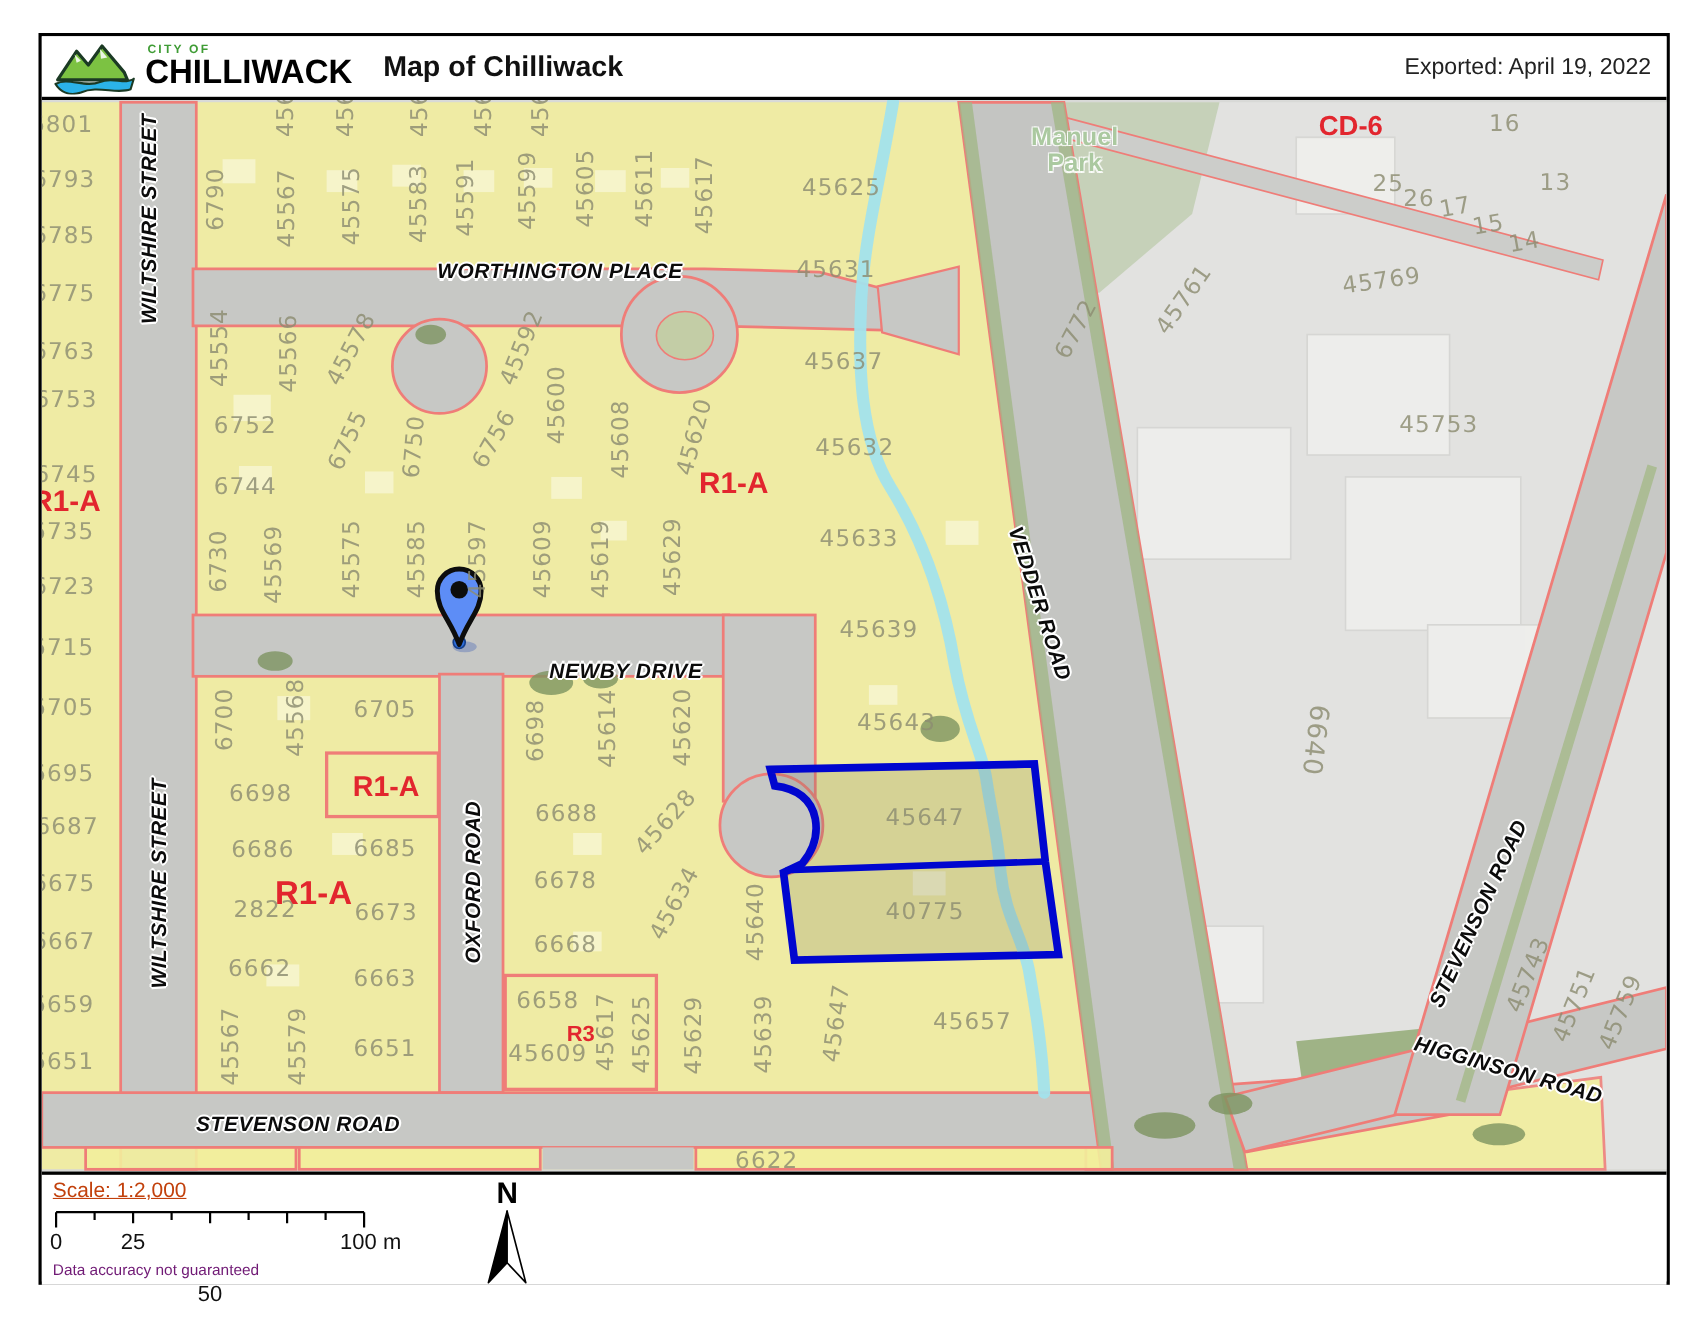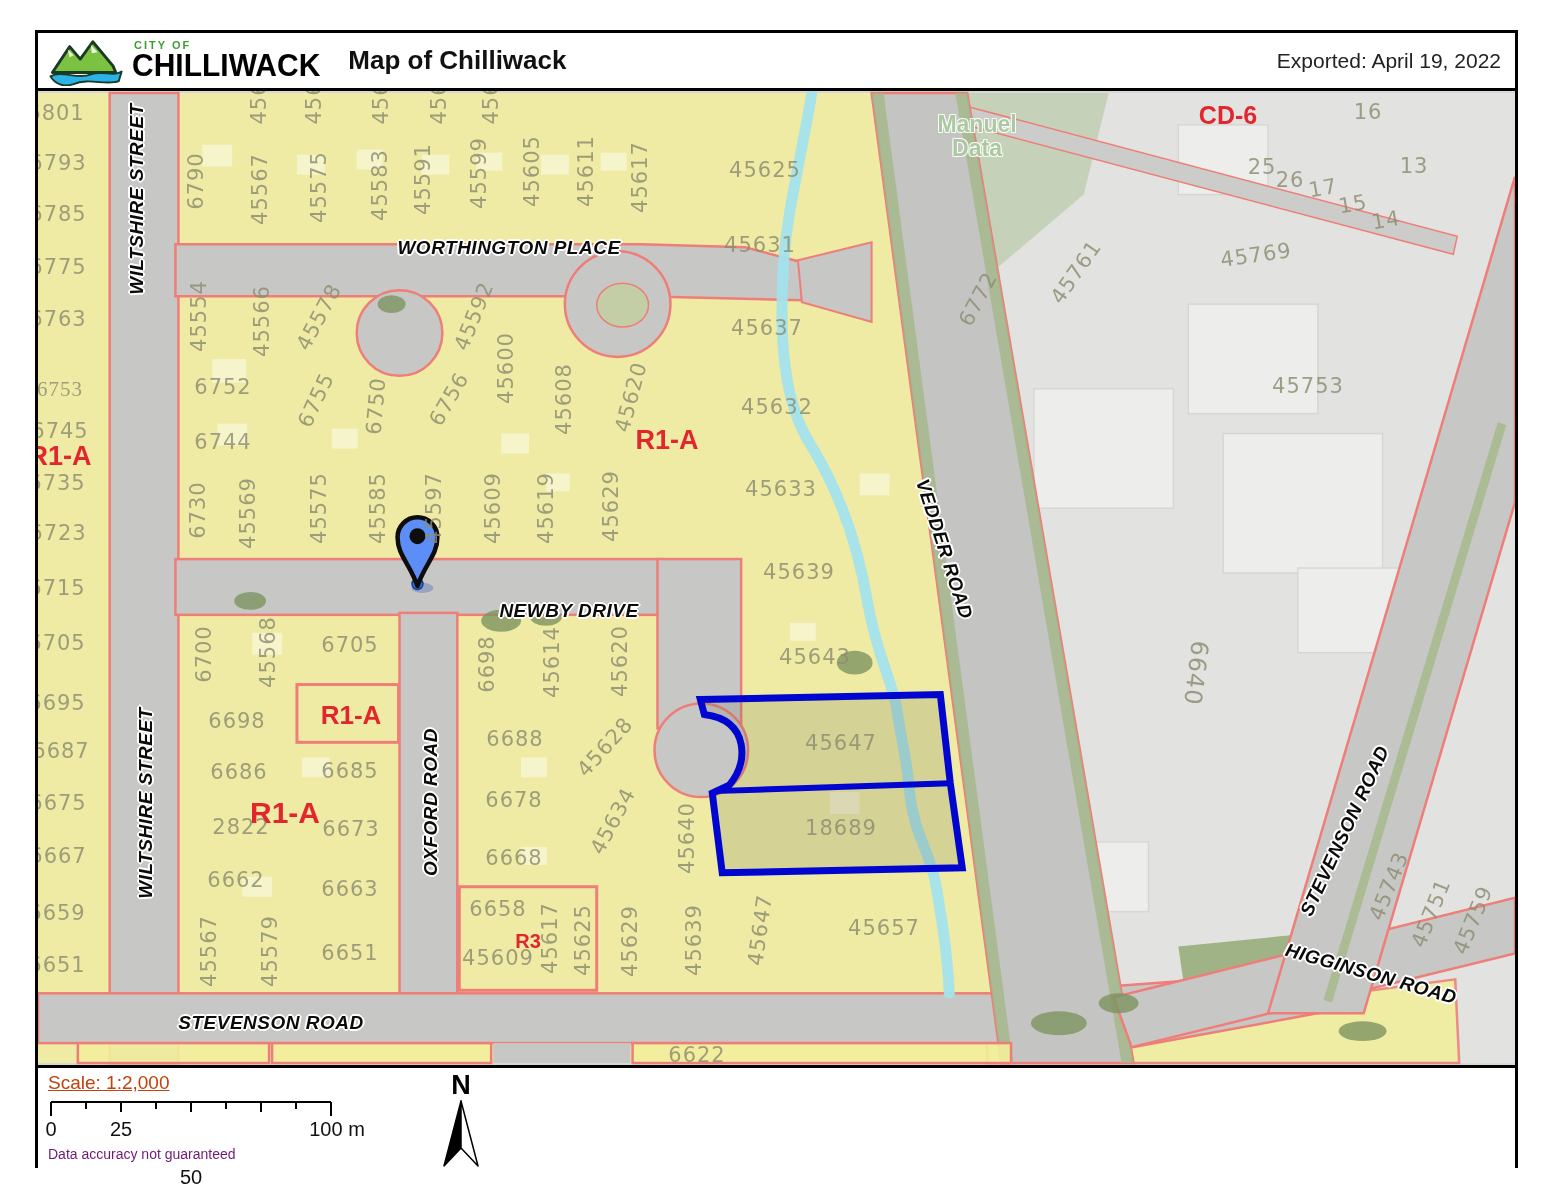--- a/index.html
+++ b/index.html
@@ -167,21 +167,21 @@
           <path d="M416,583 C408,560 396,552 396,534 a20,20 0 1 1 40,0 C436,552 424,560 416,583 Z" fill="#5d8df6" stroke="#0d0d0d" stroke-width="4.5" stroke-linejoin="round"></path>
           <circle cx="416" cy="533" r="8" fill="#0d0d0d"></circle>
         </g>
       </svg>
       <div id="label-layer">
           <div class="maplabel parcel" style="left: 18px; top: 22px; transform: translate(-50%, -50%) rotate(0deg);">6801</div>
           <div class="maplabel parcel" style="left: 20px; top: 72px; transform: translate(-50%, -50%) rotate(0deg);">6793</div>
           <div class="maplabel parcel" style="left: 20px; top: 123px; transform: translate(-50%, -50%) rotate(0deg);">6785</div>
           <div class="maplabel parcel" style="left: 20px; top: 176px; transform: translate(-50%, -50%) rotate(0deg);">6775</div>
           <div class="maplabel parcel" style="left: 20px; top: 228px; transform: translate(-50%, -50%) rotate(0deg);">6763</div>
-          <div class="maplabel parcel" style="left: 22px; top: 298px; transform: translate(-50%, -50%) rotate(0deg); font-family: Liberation Serif, serif;">6753</div>
+          <div class="maplabel parcel" style="left: 22px; top: 272px; transform: translate(-50%, -50%) rotate(0deg);">6753</div>
           <div class="maplabel parcel" style="left: 22px; top: 340px; transform: translate(-50%, -50%) rotate(0deg);">6745</div>
           <div class="maplabel parcel" style="left: 19px; top: 392px; transform: translate(-50%, -50%) rotate(0deg);">6735</div>
           <div class="maplabel parcel" style="left: 20px; top: 442px; transform: translate(-50%, -50%) rotate(0deg);">6723</div>
           <div class="maplabel parcel" style="left: 19px; top: 497px; transform: translate(-50%, -50%) rotate(0deg);">6715</div>
           <div class="maplabel parcel" style="left: 19px; top: 552px; transform: translate(-50%, -50%) rotate(0deg);">6705</div>
           <div class="maplabel parcel" style="left: 19px; top: 612px; transform: translate(-50%, -50%) rotate(0deg);">6695</div>
           <div class="maplabel parcel" style="left: 23px; top: 660px; transform: translate(-50%, -50%) rotate(0deg);">6687</div>
           <div class="maplabel parcel" style="left: 20px; top: 712px; transform: translate(-50%, -50%) rotate(0deg);">6675</div>
           <div class="maplabel parcel" style="left: 20px; top: 765px; transform: translate(-50%, -50%) rotate(0deg);">6667</div>
           <div class="maplabel parcel" style="left: 19px; top: 822px; transform: translate(-50%, -50%) rotate(0deg);">6659</div>
@@ -221,21 +221,21 @@
           <div class="maplabel parcel" style="left: 508px; top: 417px; transform: translate(-50%, -50%) rotate(-90deg);">45619</div>
           <div class="maplabel parcel" style="left: 573px; top: 415px; transform: translate(-50%, -50%) rotate(-90deg);">45629</div>
           <div class="maplabel parcel" style="left: 727px; top: 79px; transform: translate(-50%, -50%) rotate(0deg);">45625</div>
           <div class="maplabel parcel" style="left: 722px; top: 154px; transform: translate(-50%, -50%) rotate(0deg);">45631</div>
           <div class="maplabel parcel" style="left: 729px; top: 237px; transform: translate(-50%, -50%) rotate(0deg);">45637</div>
           <div class="maplabel parcel" style="left: 739px; top: 316px; transform: translate(-50%, -50%) rotate(0deg);">45632</div>
           <div class="maplabel parcel" style="left: 743px; top: 398px; transform: translate(-50%, -50%) rotate(0deg);">45633</div>
           <div class="maplabel parcel" style="left: 761px; top: 481px; transform: translate(-50%, -50%) rotate(0deg);">45639</div>
           <div class="maplabel parcel" style="left: 777px; top: 566px; transform: translate(-50%, -50%) rotate(0deg);">45643</div>
           <div class="maplabel parcel" style="left: 803px; top: 652px; transform: translate(-50%, -50%) rotate(0deg);">45647</div>
-          <div class="maplabel parcel" style="left: 803px; top: 737px; transform: translate(-50%, -50%) rotate(0deg);">18689</div>
+          <div class="maplabel parcel" style="left: 803px; top: 737px; transform: translate(-50%, -50%) rotate(0deg);">40775</div>
           <div class="maplabel parcel" style="left: 312px; top: 554px; transform: translate(-50%, -50%) rotate(0deg);">6705</div>
           <div class="maplabel parcel" style="left: 230px; top: 561px; transform: translate(-50%, -50%) rotate(-90deg);">45568</div>
           <div class="maplabel parcel" style="left: 166px; top: 563px; transform: translate(-50%, -50%) rotate(-90deg);">6700</div>
           <div class="maplabel parcel" style="left: 199px; top: 630px; transform: translate(-50%, -50%) rotate(0deg);">6698</div>
           <div class="maplabel parcel" style="left: 201px; top: 681px; transform: translate(-50%, -50%) rotate(0deg);">6686</div>
           <div class="maplabel parcel" style="left: 312px; top: 680px; transform: translate(-50%, -50%) rotate(0deg);">6685</div>
           <div class="maplabel parcel" style="left: 203px; top: 736px; transform: translate(-50%, -50%) rotate(0deg);">2822</div>
           <div class="maplabel parcel" style="left: 313px; top: 738px; transform: translate(-50%, -50%) rotate(0deg);">6673</div>
           <div class="maplabel parcel" style="left: 198px; top: 789px; transform: translate(-50%, -50%) rotate(0deg);">6662</div>
           <div class="maplabel parcel" style="left: 312px; top: 798px; transform: translate(-50%, -50%) rotate(0deg);">6663</div>
@@ -284,21 +284,21 @@
           <div class="maplabel road" style="left: 233px; top: 932px; transform: translate(-50%, -50%) rotate(0deg);">STEVENSON ROAD</div>
           <div class="maplabel road" style="left: 1307px; top: 740px; transform: translate(-50%, -50%) rotate(-65deg);">STEVENSON ROAD</div>
           <div class="maplabel road" style="left: 1333px; top: 883px; transform: translate(-50%, -50%) rotate(16deg);">HIGGINSON ROAD</div>
           <div class="maplabel zone" style="left: 22px; top: 365px; font-size: 27px; transform: translate(-50%, -50%) rotate(0deg);">R1-A</div>
           <div class="maplabel zone" style="left: 629px; top: 349px; font-size: 27px; transform: translate(-50%, -50%) rotate(0deg);">R1-A</div>
           <div class="maplabel zone" style="left: 313px; top: 624px; font-size: 26px; transform: translate(-50%, -50%) rotate(0deg);">R1-A</div>
           <div class="maplabel zone" style="left: 247px; top: 722px; font-size: 30px; transform: translate(-50%, -50%) rotate(0deg);">R1-A</div>
           <div class="maplabel zone" style="left: 490px; top: 850px; font-size: 20px; transform: translate(-50%, -50%) rotate(0deg);">R3</div>
           <div class="maplabel zone" style="left: 1190px; top: 24px; font-size: 25px; transform: translate(-50%, -50%) rotate(0deg);">CD-6</div>
           <div class="maplabel park" style="left: 939px; top: 45px; transform: translate(-50%, -50%) rotate(0deg);">Manuel
-Data</div>
+Park</div>
         </div>
     </div>
 
     <div class="ftr">
       <span class="scale-label">Scale: 1:2,000</span>
       <svg style="position:absolute;left:10px;top:32px;" width="320" height="20">
         <path d="M3,2 H283 M3,2 V16 M38,2 V9 M73,2 V12 M108,2 V9 M143,2 V12 M178,2 V9 M213,2 V12 M248,2 V9 M283,2 V16" stroke="#000" stroke-width="2" fill="none"></path>
       </svg>
       <div id="scalebar-labels">
           <span class="tick-lb" style="left: 13px;">0</span>

